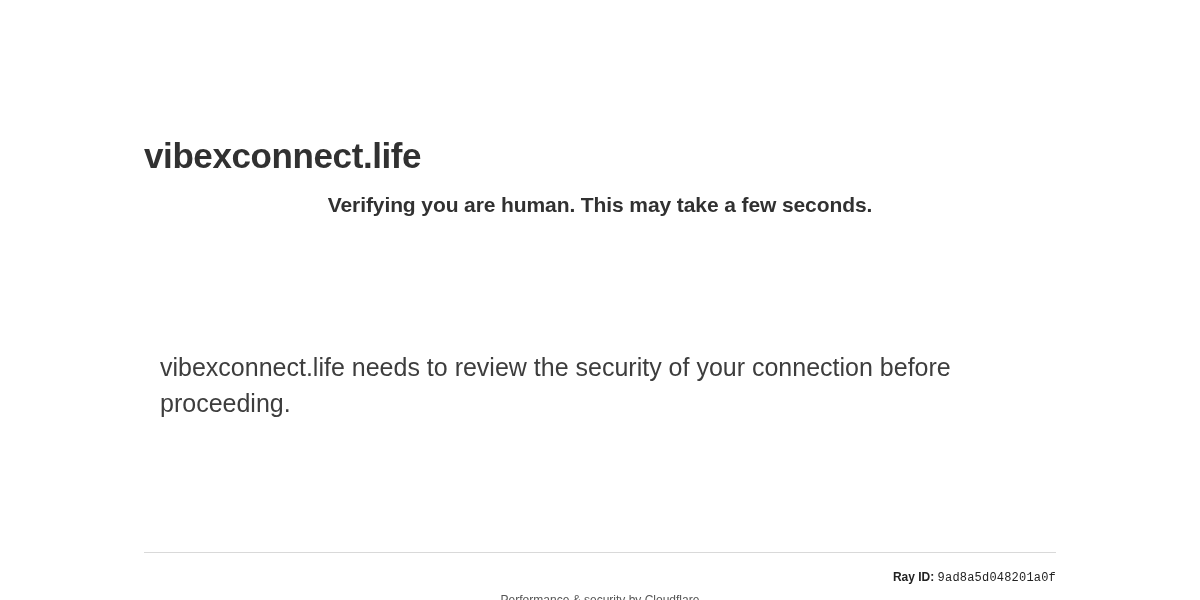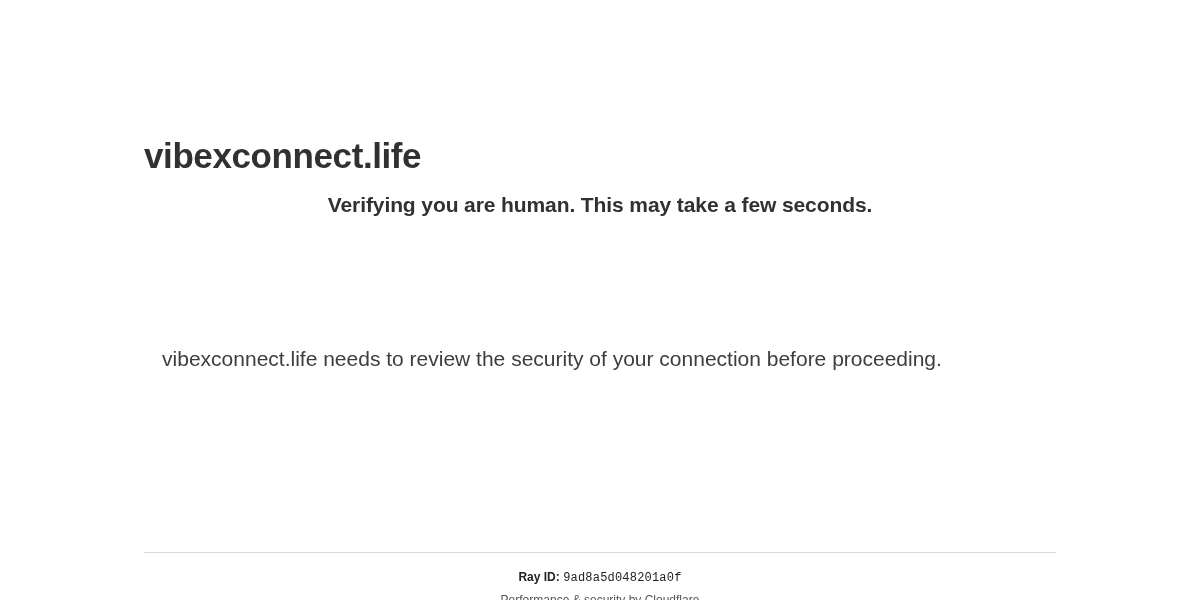--- a/index.html
+++ b/index.html
@@ -52,28 +52,27 @@
     text-align: center;
   }
 
   .challenge-slot {
     height: 86px;
     width: 300px;
     margin-top: 18px;
   }
 
   .body-copy {
-    margin: 8px;
+    margin: 16px;
     padding-top: 10px;
-    font-size: 21px;
+    font-size: 25px;
     line-height: 36px;
     font-weight: 400;
     color: #3d3d3d;
     max-width: 800px;
-    text-align: center;
   }
 
   .footer {
     position: absolute;
     left: 144px;
     top: 552px;
     width: 912px;
   }
 
   .footer-divider {
@@ -86,20 +85,21 @@
 
   .footer-lines {
     text-align: center;
     padding-top: 17px;
   }
 
   .ray-line {
     font-size: 12px;
     line-height: 14px;
     color: #222222;
+    text-align: right;
   }
 
   .ray-label {
     font-weight: 700;
   }
 
   .ray-value {
     font-family: "Liberation Mono", "DejaVu Sans Mono", monospace;
     font-size: 12px;
     letter-spacing: 0.2px;

